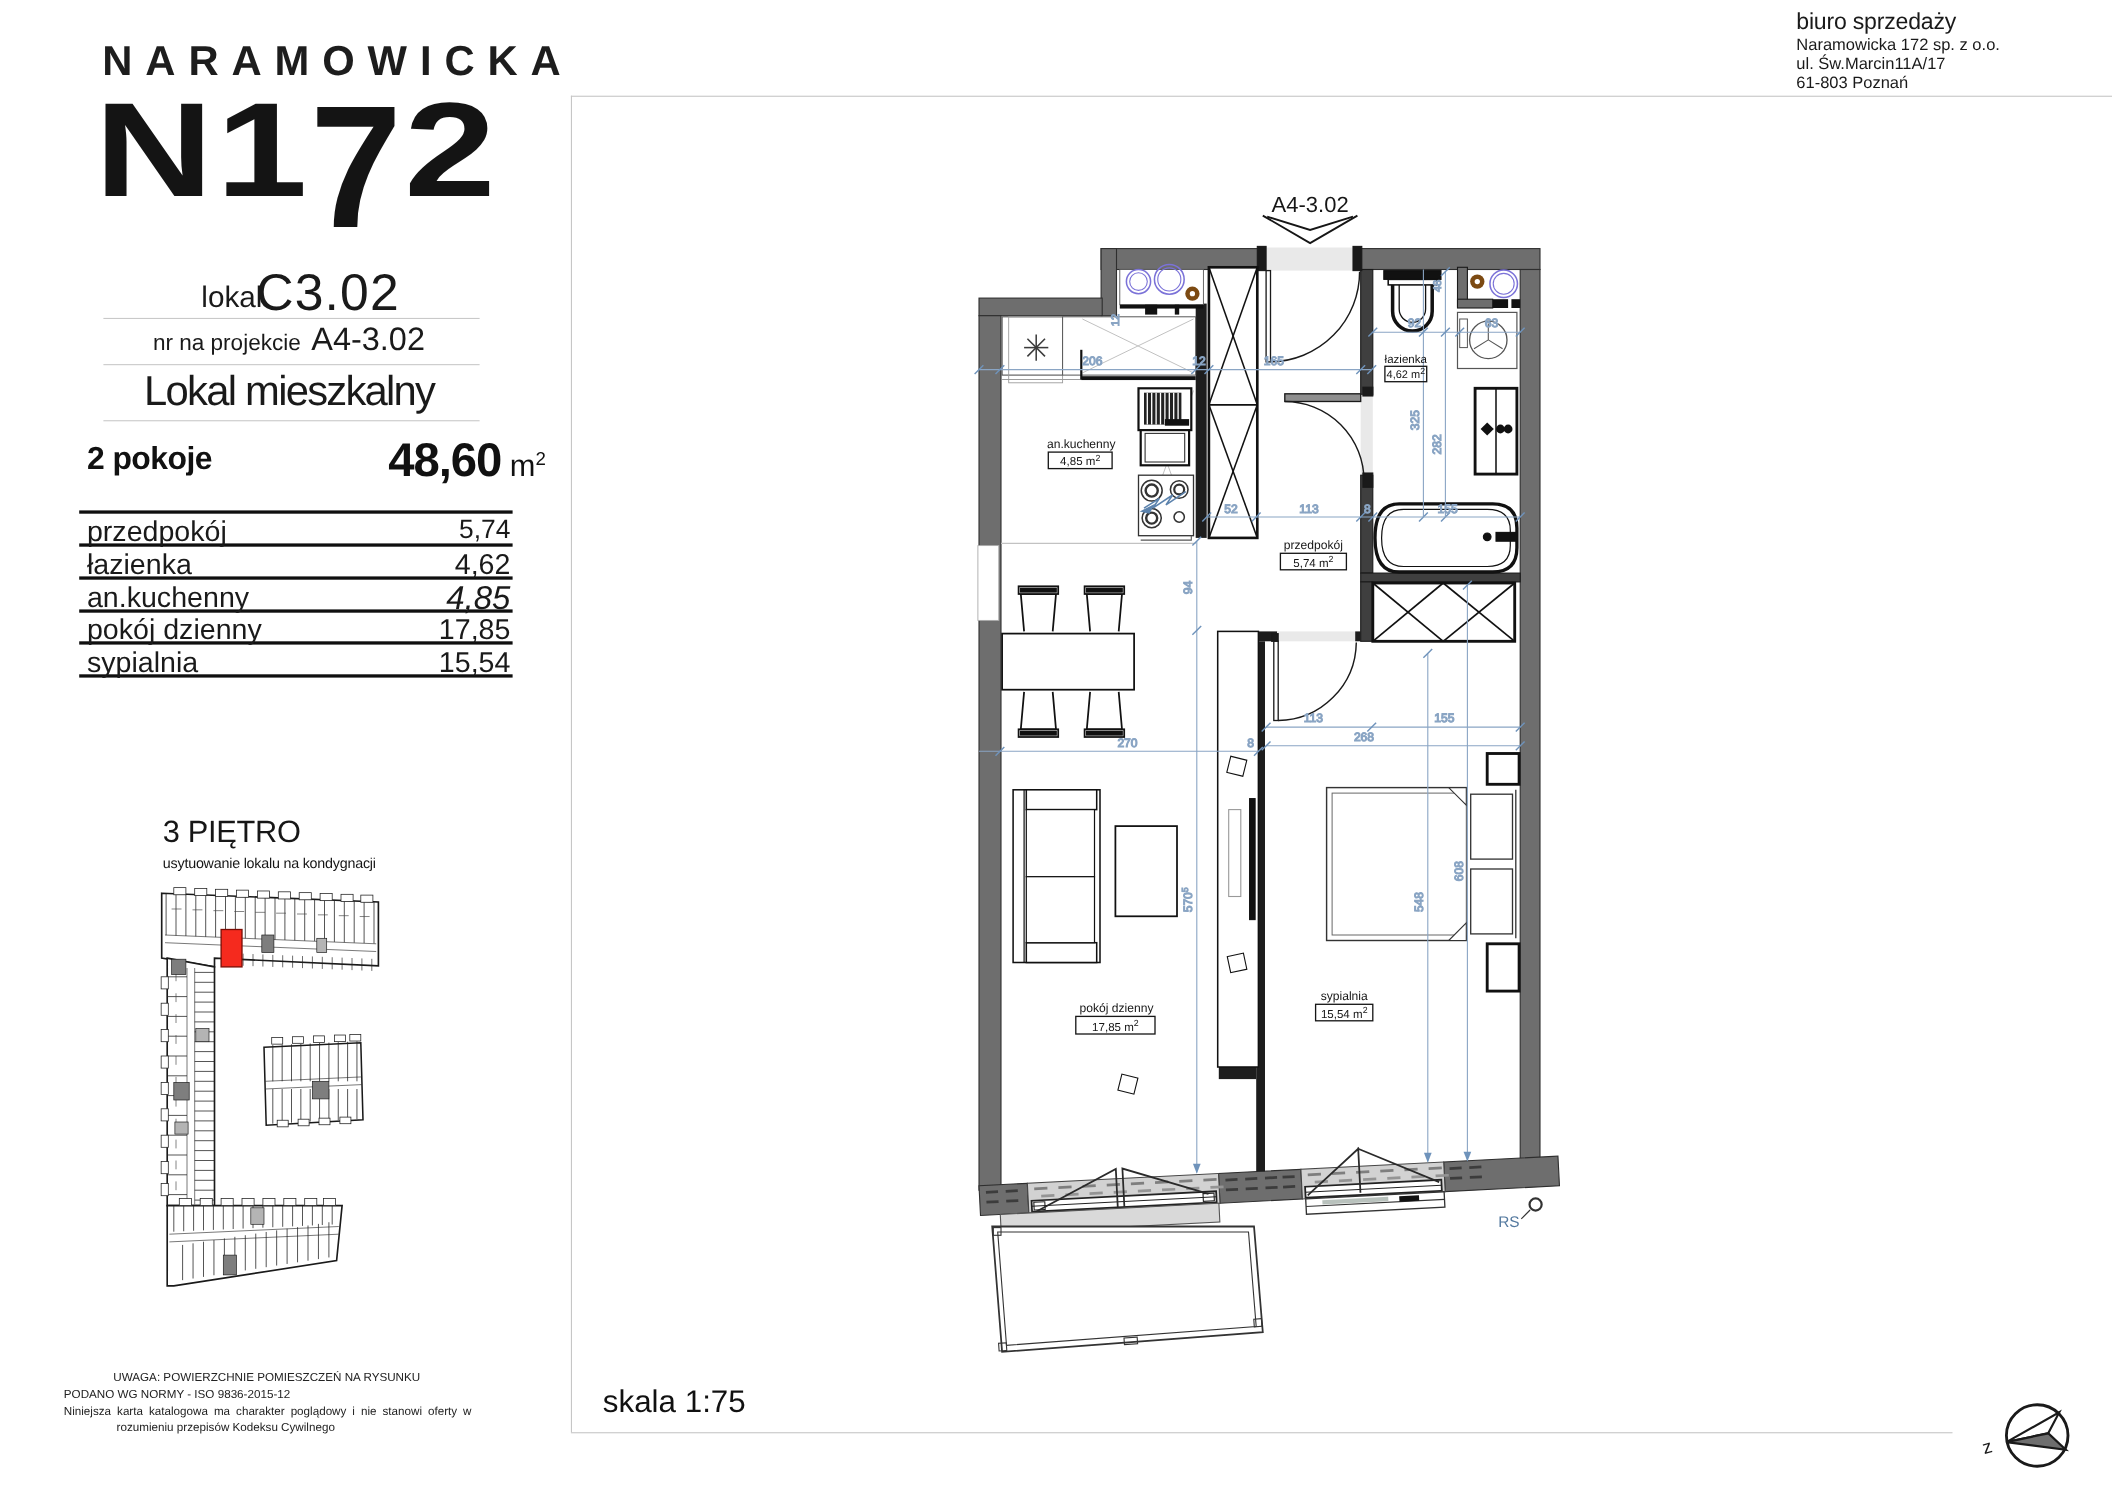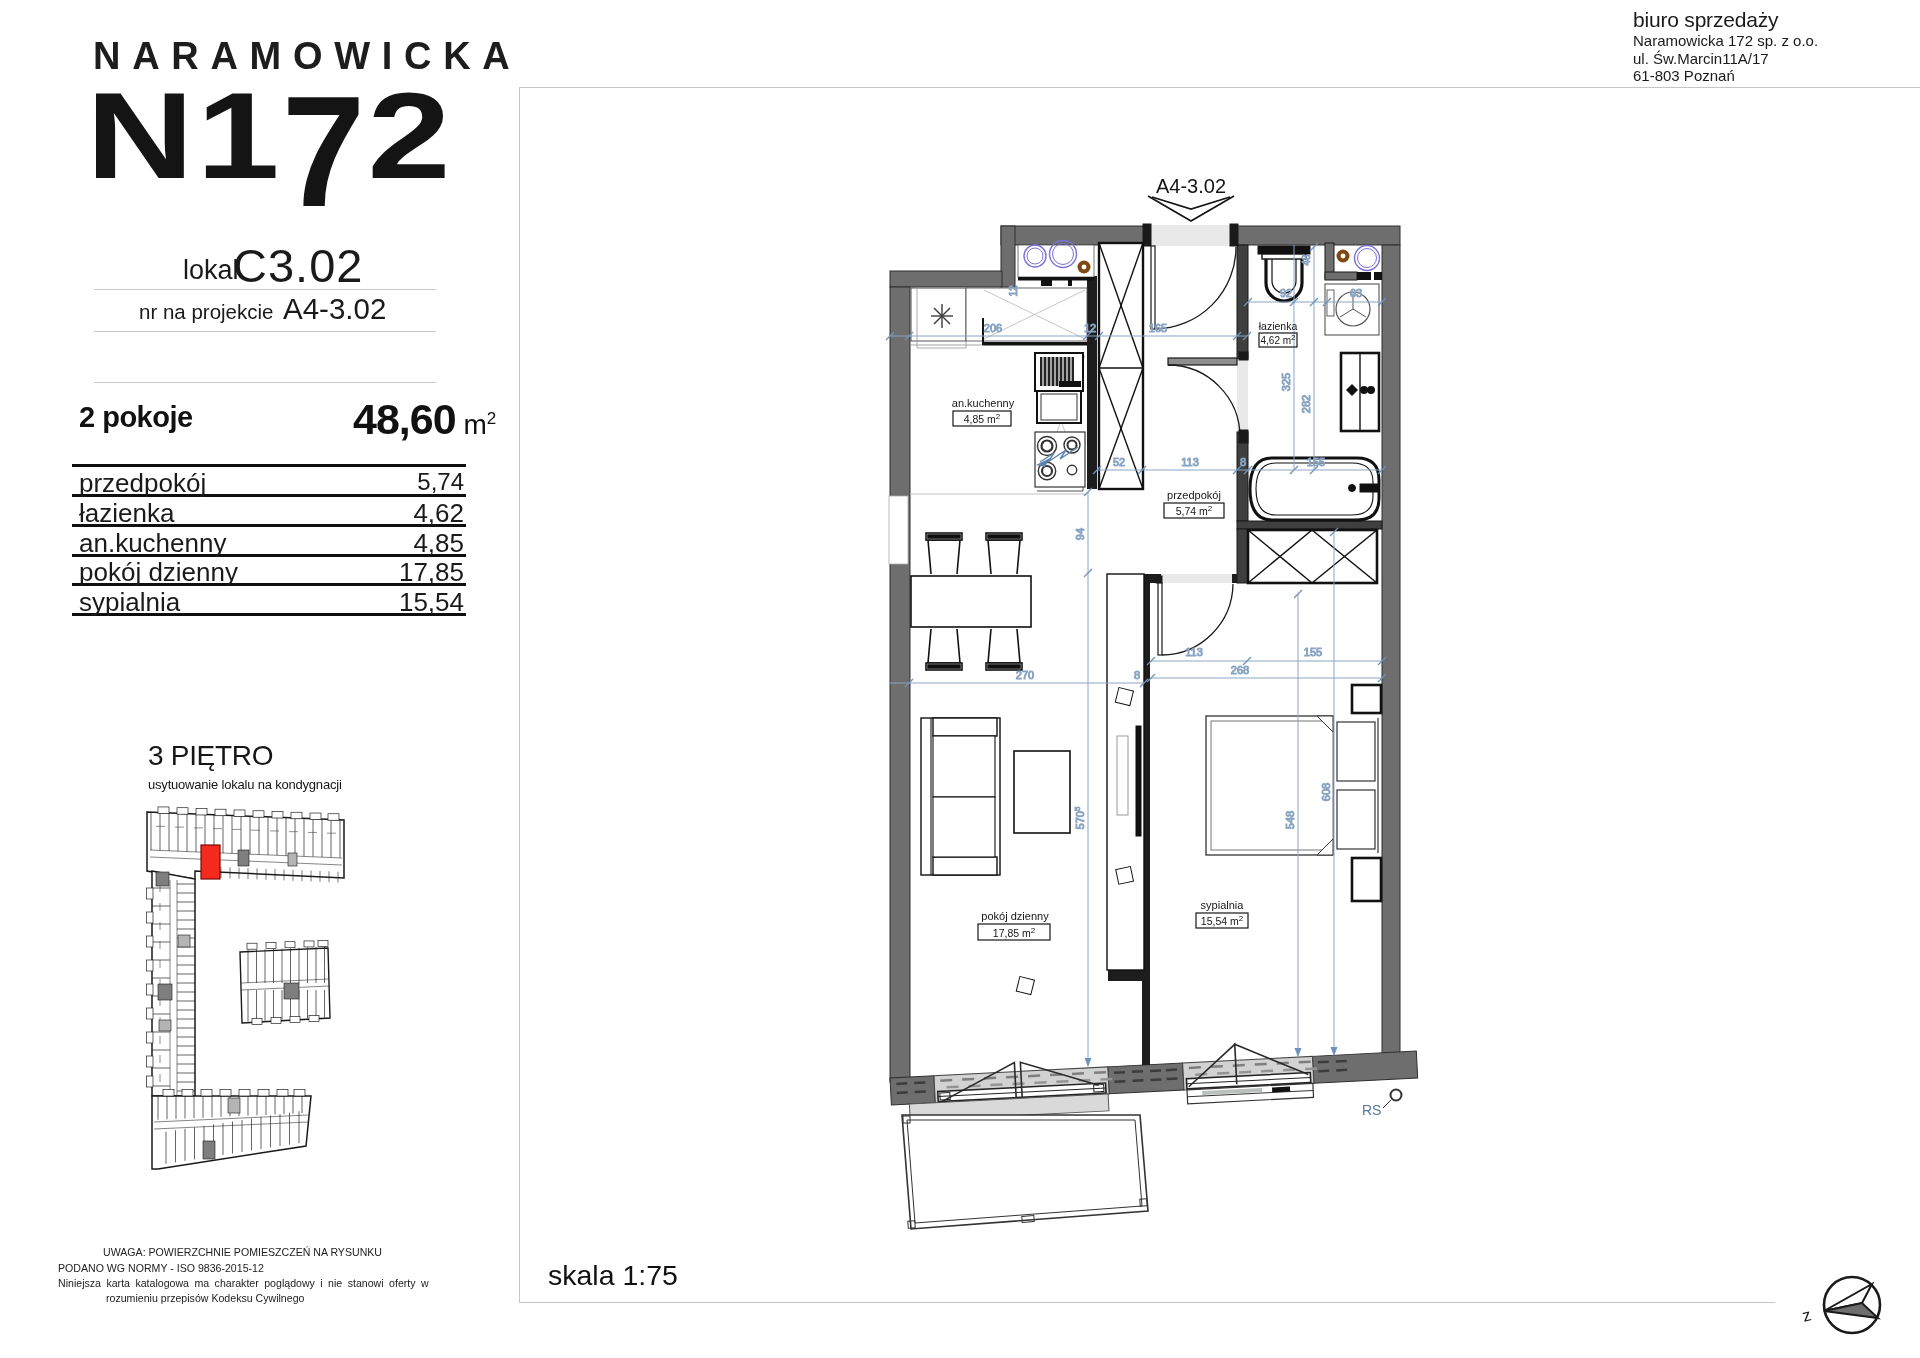--- a/index.html
+++ b/index.html
@@ -17,40 +17,41 @@
 <div class="abs" style="left:164px;top:255px;font-size:27px;color:#1a1a1a;margin-left:19px;">lokal</div>
 <div class="abs" style="left:233px;top:238px;font-size:47px;letter-spacing:1px;color:#1a1a1a;">C3.02</div>
 
 <div class="abs" style="left:94px;top:289px;width:342px;height:1px;background:#c9c9c9;"></div>
 
 <div class="abs" style="left:139px;top:300px;font-size:20.5px;color:#1a1a1a;">nr na projekcie</div>
 <div class="abs" style="left:283px;top:292px;font-size:29.5px;color:#1a1a1a;">A4-3.02</div>
 
 <div class="abs" style="left:94px;top:331px;width:342px;height:1px;background:#c9c9c9;"></div>
 
+<div class="abs" style="left:131px;top:335px;font-size:38px;letter-spacing:-1.6px;color:#1a1a1a;">Lokal mieszkalny</div>
 
 <div class="abs" style="left:94px;top:382px;width:342px;height:1px;background:#c9c9c9;"></div>
 
 <div class="abs" style="left:79px;top:401px;font-size:29px;letter-spacing:-0.5px;font-weight:700;color:#111;">2 pokoje</div>
 
 <div class="abs" style="left:353px;top:395px;font-size:43px;letter-spacing:-1px;font-weight:700;color:#111;">48,60<span style="font-weight:400;font-size:28px;letter-spacing:0;"> m<sup style="font-size:17px;">2</sup></span></div>
 
 <div class="abs" style="left:72px;top:464px;width:394px;">
   <div class="abs" style="left:0;top:0;width:394px;height:2.5px;background:#0f0f0f;"></div>
   <div class="abs" style="left:0;top:30px;width:394px;height:2.5px;background:#0f0f0f;"></div>
   <div class="abs" style="left:0;top:60px;width:394px;height:2.5px;background:#0f0f0f;"></div>
   <div class="abs" style="left:0;top:90px;width:394px;height:2.5px;background:#0f0f0f;"></div>
   <div class="abs" style="left:0;top:119px;width:394px;height:2.5px;background:#0f0f0f;"></div>
   <div class="abs" style="left:0;top:149px;width:394px;height:2.5px;background:#0f0f0f;"></div>
   <div class="abs" style="left:7px;top:4px;font-size:26px;">przedpokój</div>
   <div class="abs" style="right:2px;top:4px;font-size:24px;">5,74</div>
   <div class="abs" style="left:7px;top:34px;font-size:26px;">łazienka</div>
   <div class="abs" style="right:2px;top:34px;font-size:26px;">4,62</div>
   <div class="abs" style="left:7px;top:64px;font-size:26px;">an.kuchenny</div>
-  <div class="abs" style="right:2px;top:64px;font-size:26px;">4,85</div>
+  <div class="abs" style="right:2px;top:64px;font-size:30px;font-style:italic;">4,85</div>
   <div class="abs" style="left:7px;top:93px;font-size:26px;">pokój dzienny</div>
   <div class="abs" style="right:2px;top:93px;font-size:26px;">17,85</div>
   <div class="abs" style="left:7px;top:123px;font-size:26px;">sypialnia</div>
   <div class="abs" style="right:2px;top:123px;font-size:26px;">15,54</div>
 </div>
 
 <div class="abs" style="left:148px;top:740px;font-size:28px;letter-spacing:-0.3px;color:#161616;">3 PIĘTRO</div>
 
 <div class="abs" style="left:148px;top:777px;font-size:13px;letter-spacing:-0.2px;color:#161616;">usytuowanie lokalu na kondygnacji</div>
 

